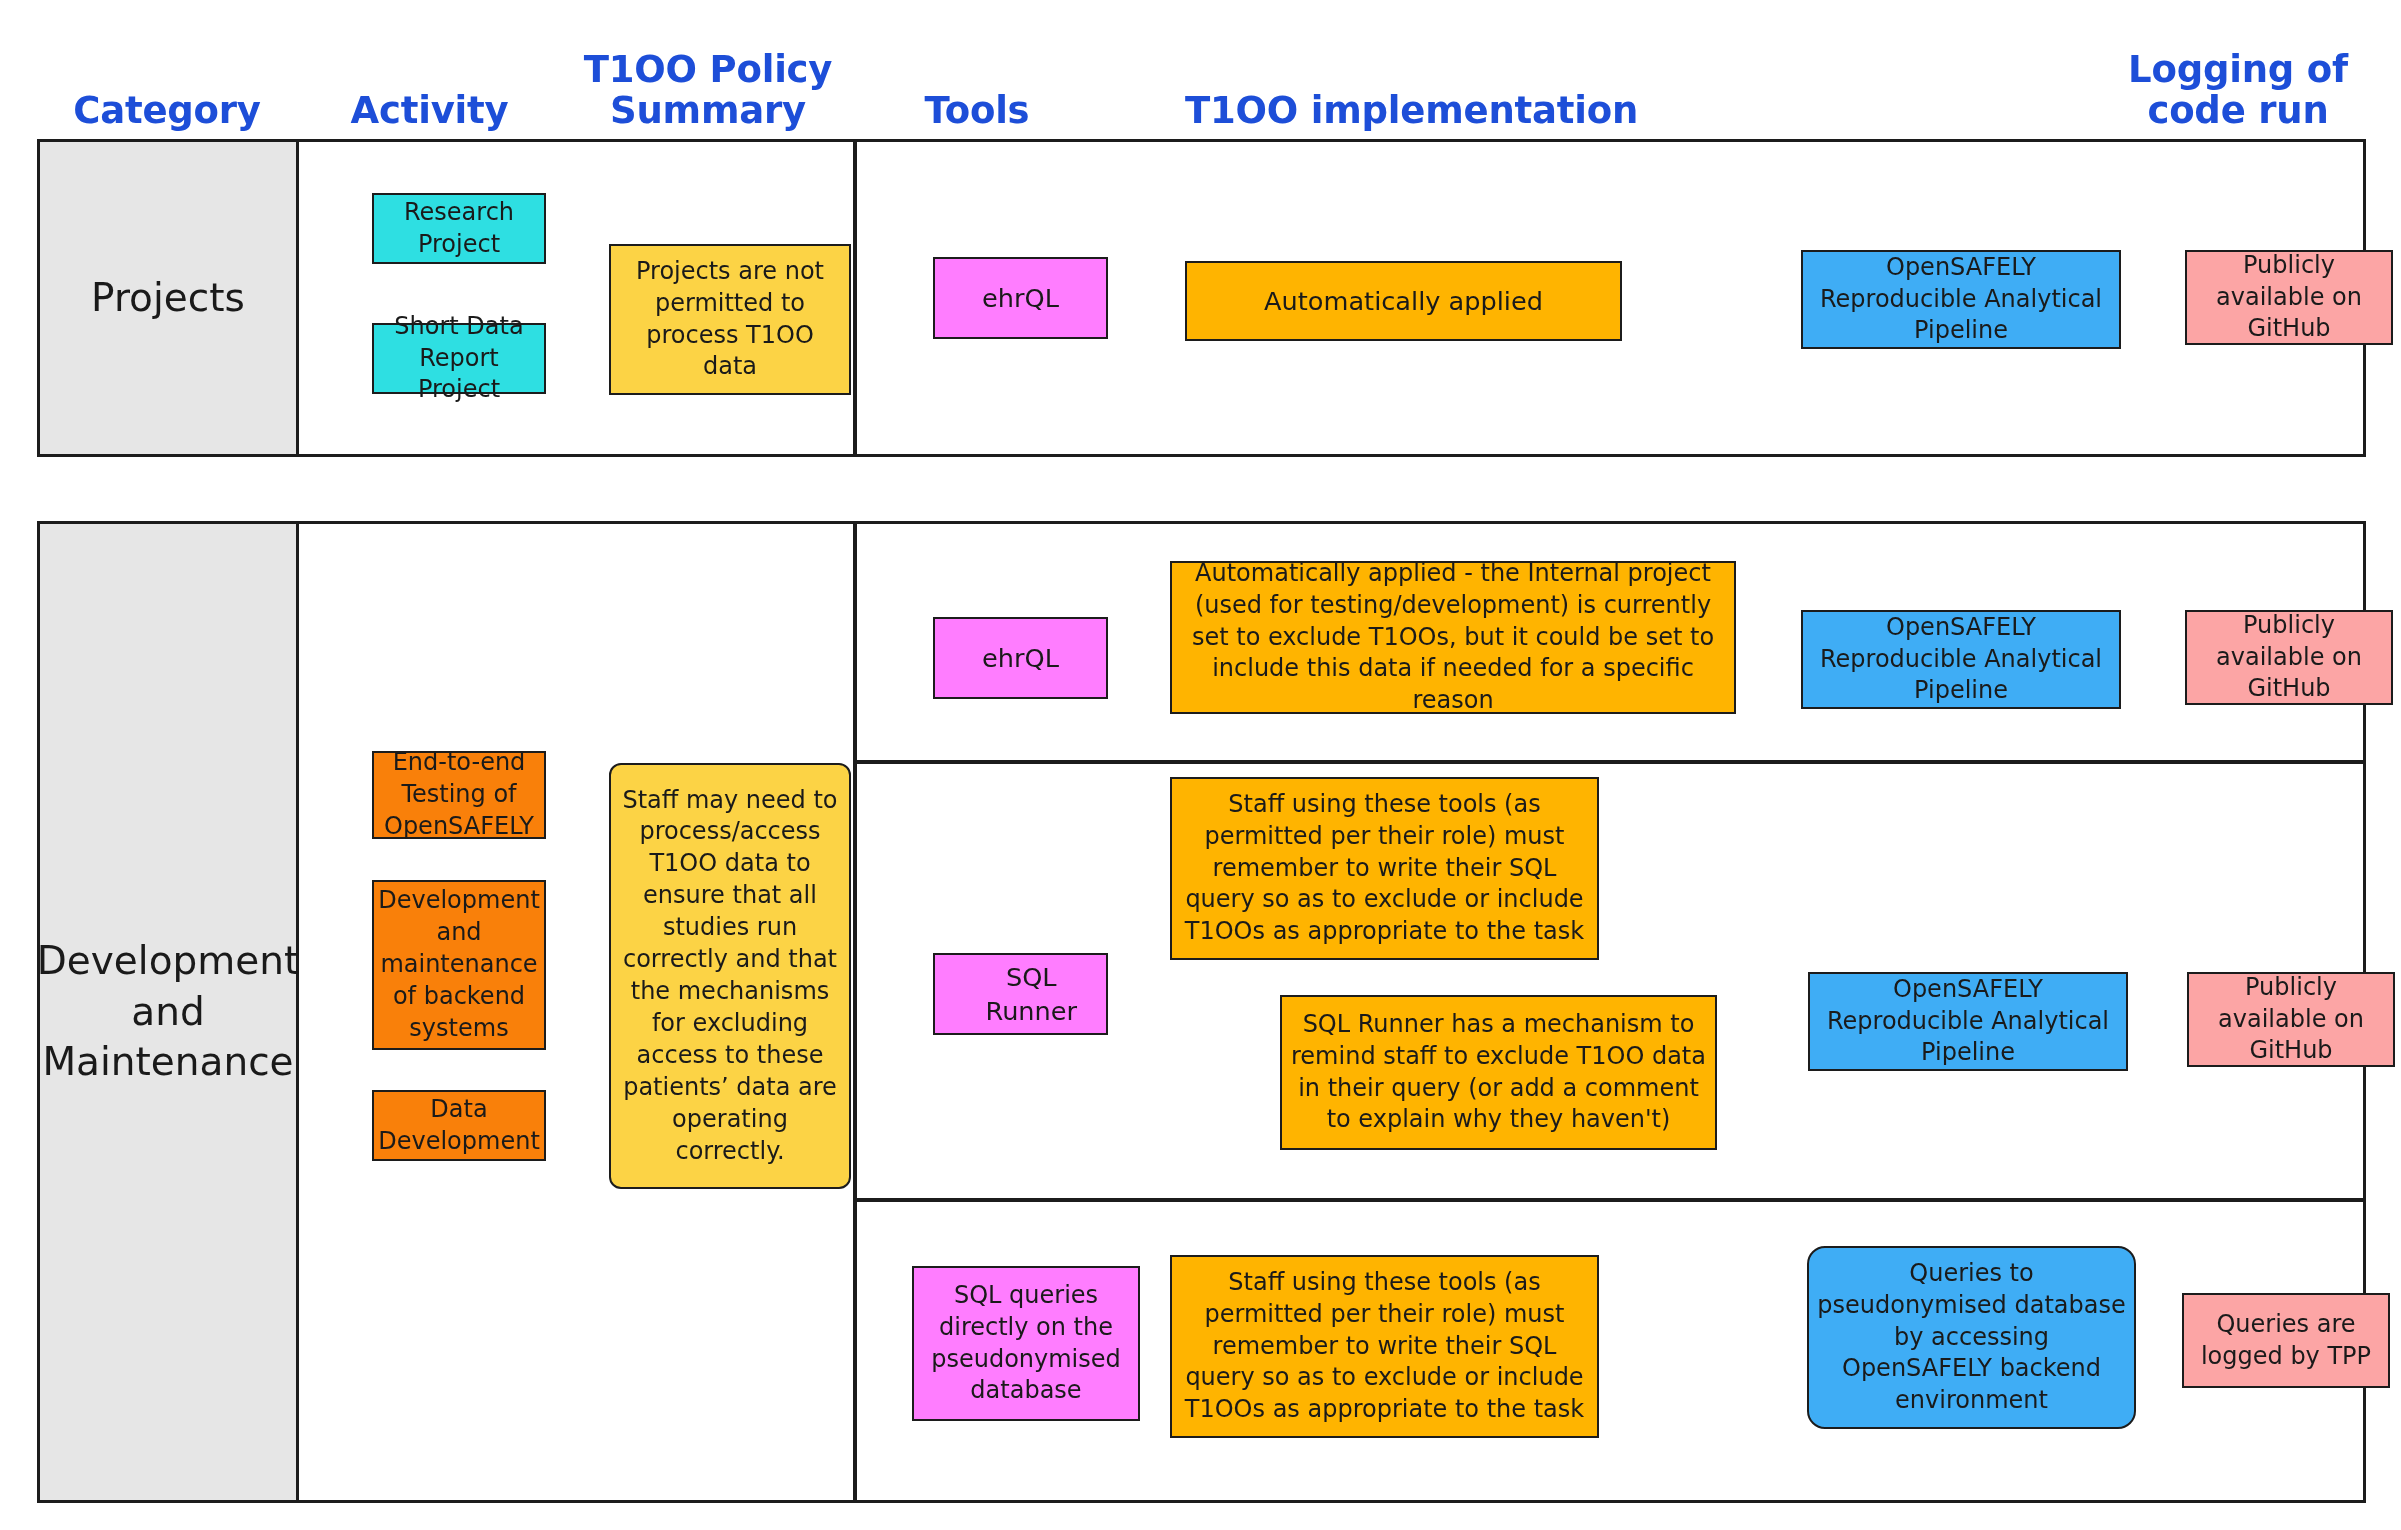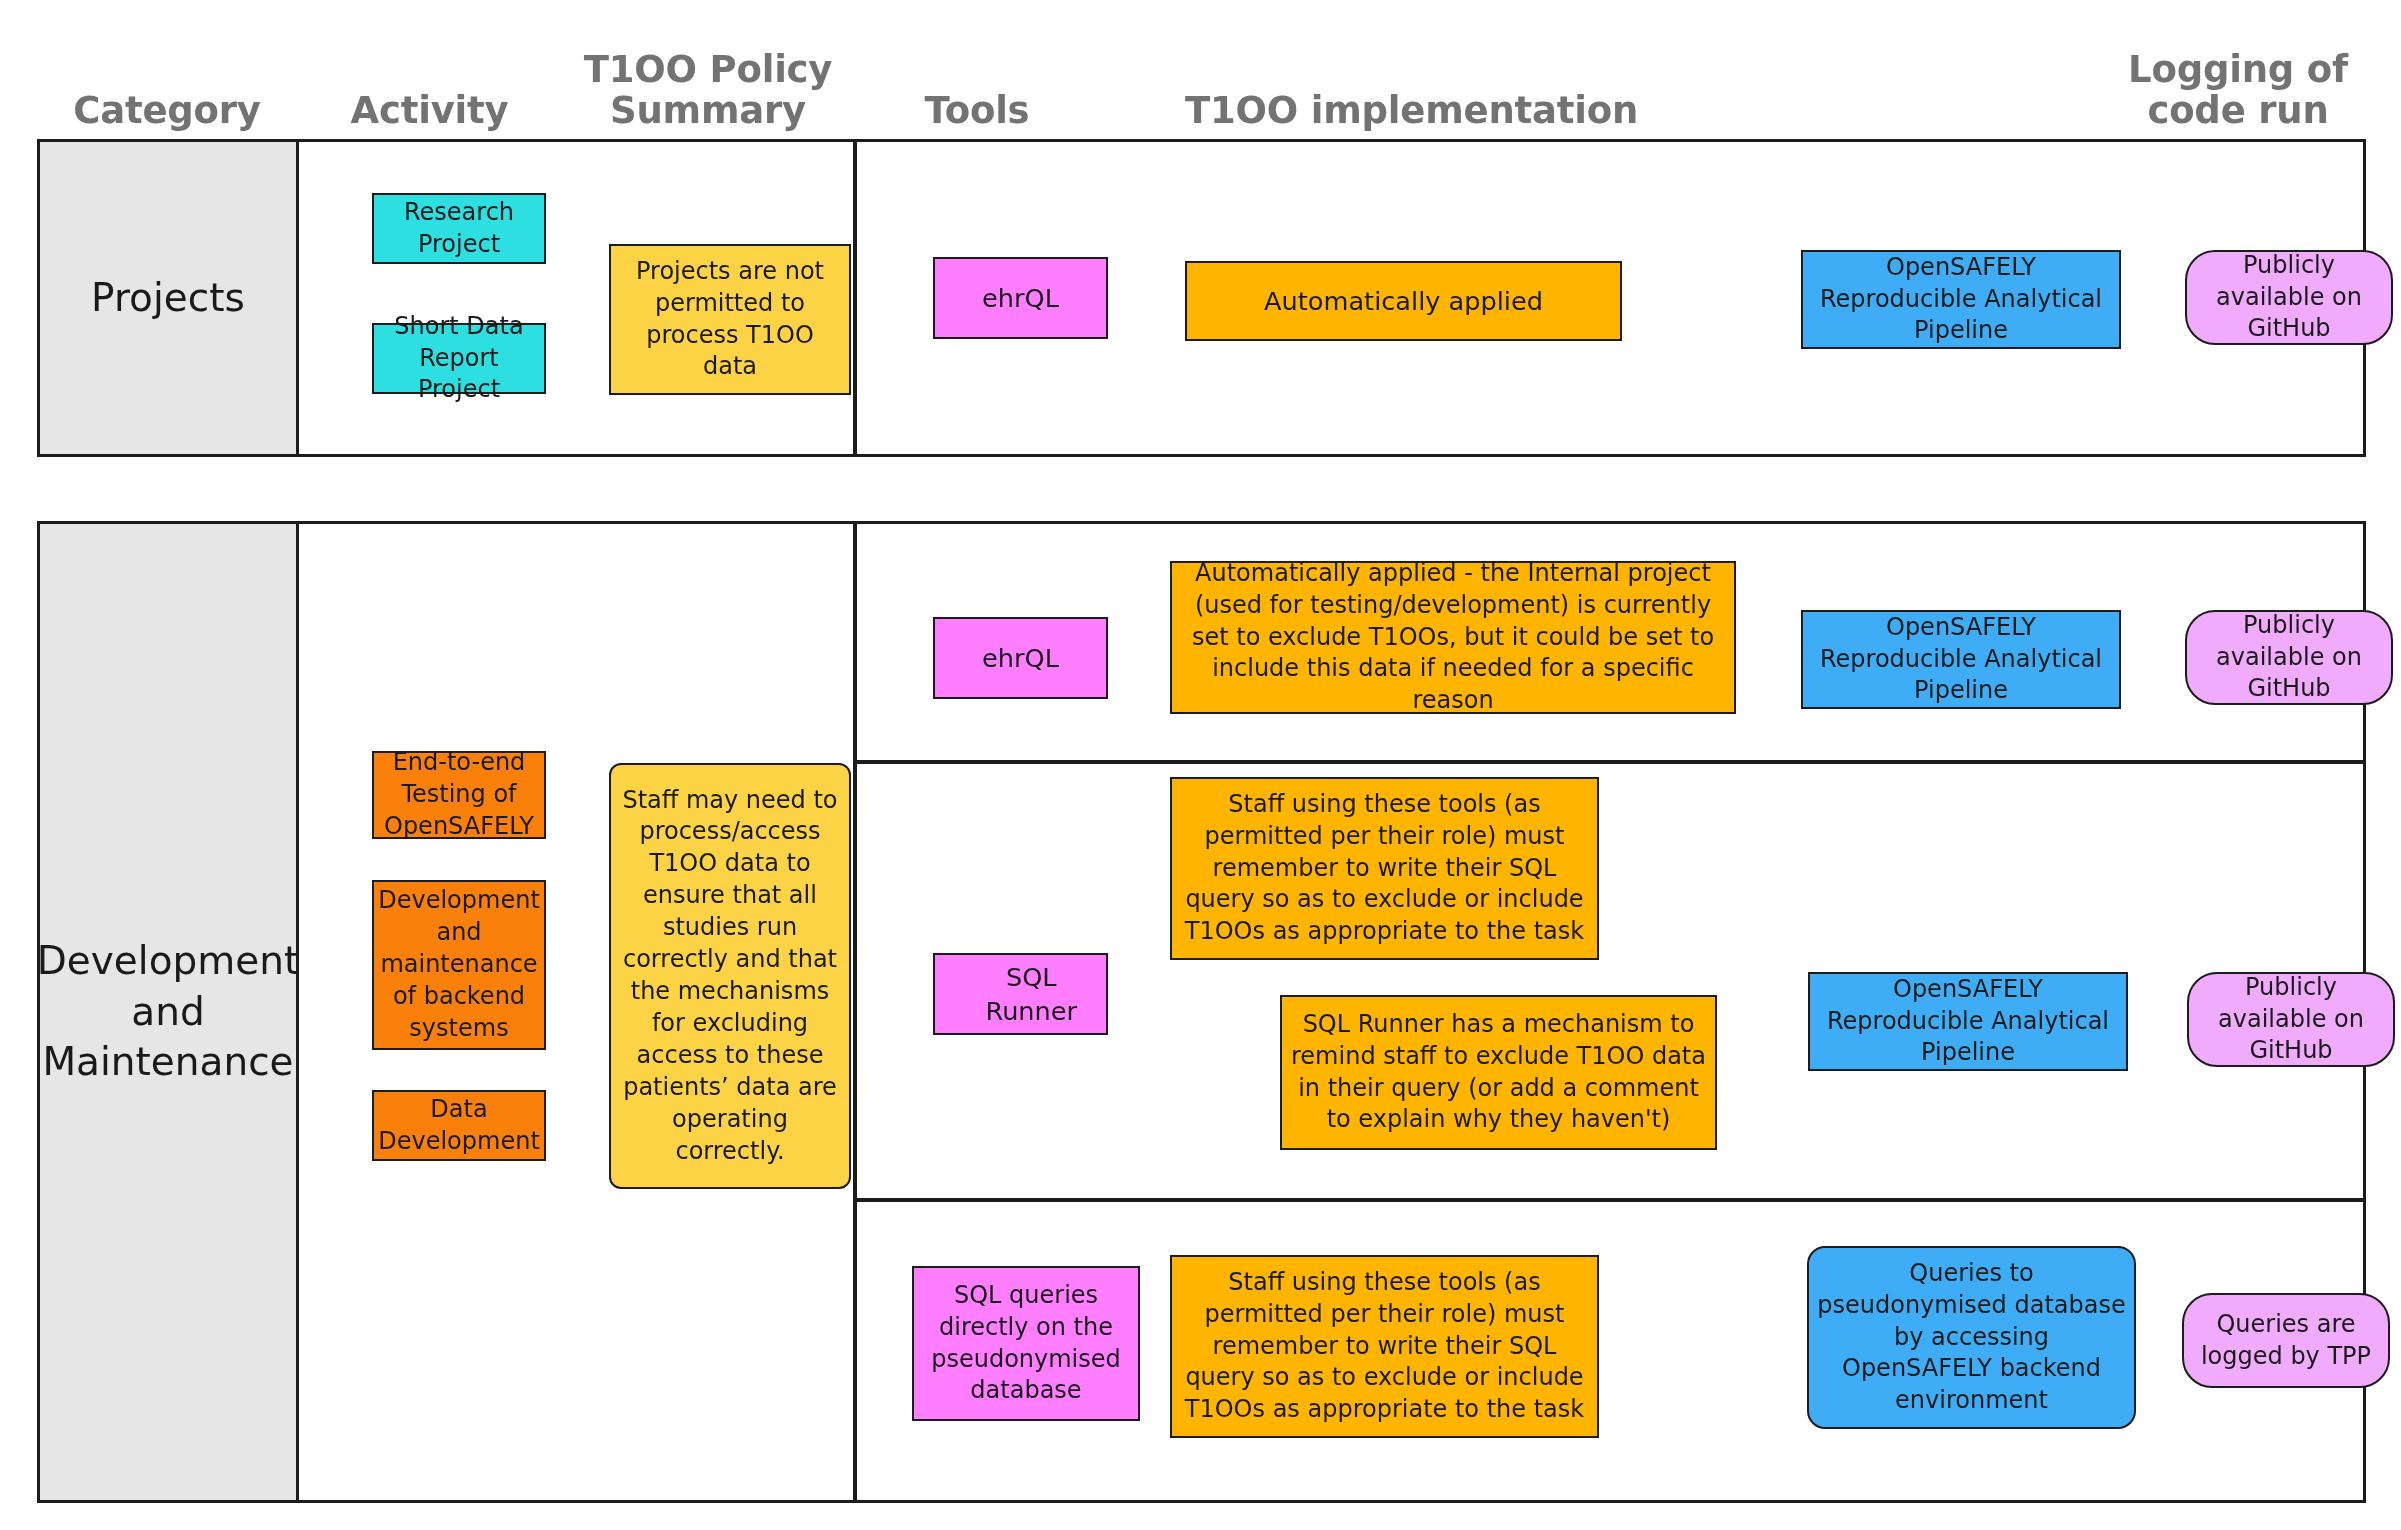--- a/index.html
+++ b/index.html
@@ -31,21 +31,21 @@
     height: 139px;
   }
   .col-head {
     position: absolute;
     bottom: 7.3px;
     text-align: center;
     font-weight: bold;
     font-size: 37px;
     line-height: 1.12;
     letter-spacing: -0.2px;
-    color: #737373;
+    color: #1d4ed8;
   }
 
   
   .block {
     position: absolute;
     border: 3.7px solid #1c1c1c;
     box-sizing: border-box;
     background: #ffffff;
   }
 
@@ -98,21 +98,21 @@
   }
   .node.small   { font-size: 24px; }
   .node.medium  { font-size: 25.6px; }
 
   .n-cyan    { background: #2EDFE2; }
   .n-orange  { background: #F9800A; }
   .n-yellow  { background: #FCD345; }
   .n-magenta { background: #FF7DFF; }
   .n-amber   { background: #FFB400; }
   .n-blue    { background: #3FADF5; }
-  .n-grey    { background: #f0abfc; border-radius: 30px; }
+  .n-grey    { background: #fca5a5; }
 </style>
 </head>
 <body>
 
 <div class="diagram">
 
   <div class="header-band">
     <div class="col-head" style="left:37px;  width:260px;">Category</div>
     <div class="col-head" style="left:297px; width:265px;">Activity</div>
     <div class="col-head" style="left:562px; width:292px; bottom:7.3px;">T1OO Policy<br>Summary</div>

